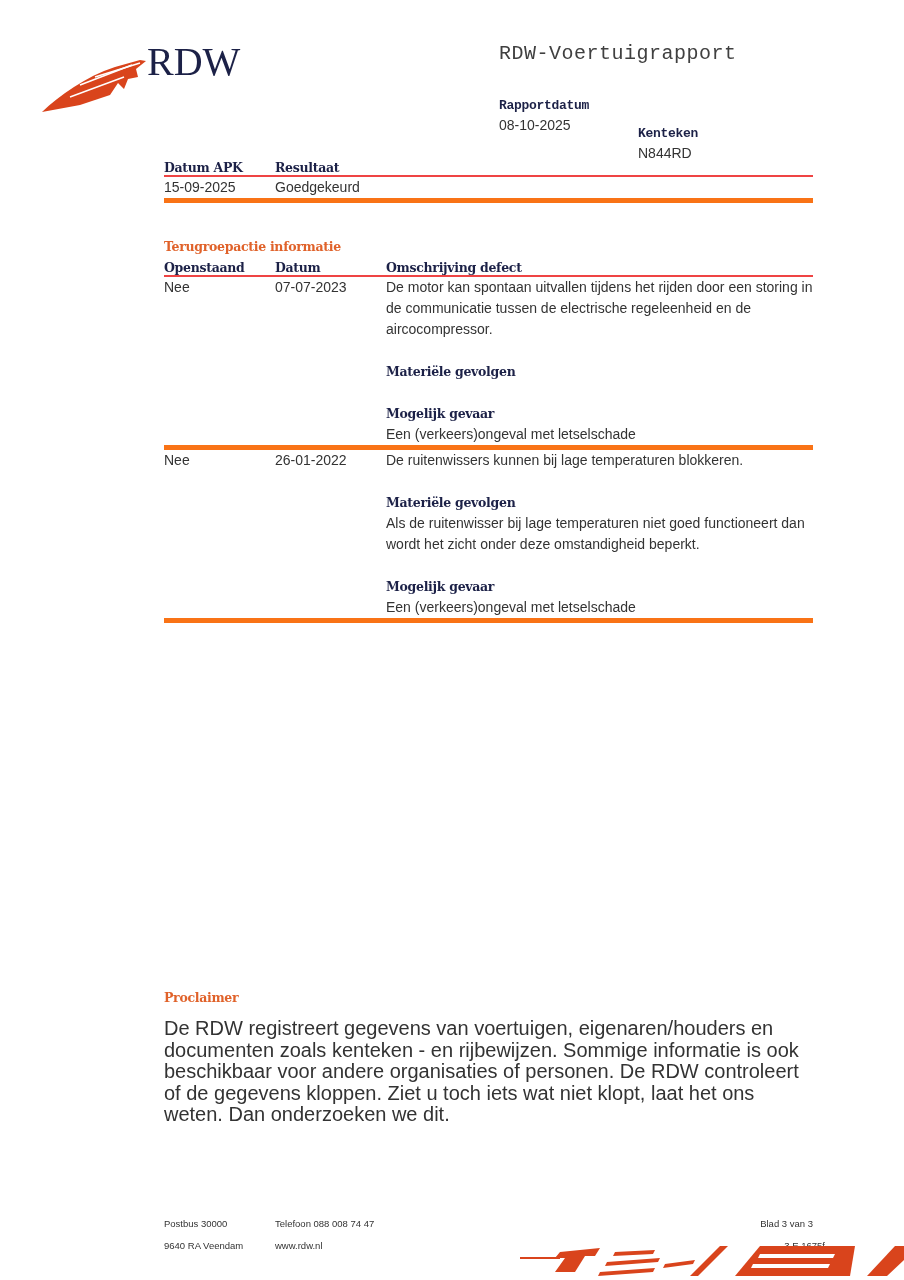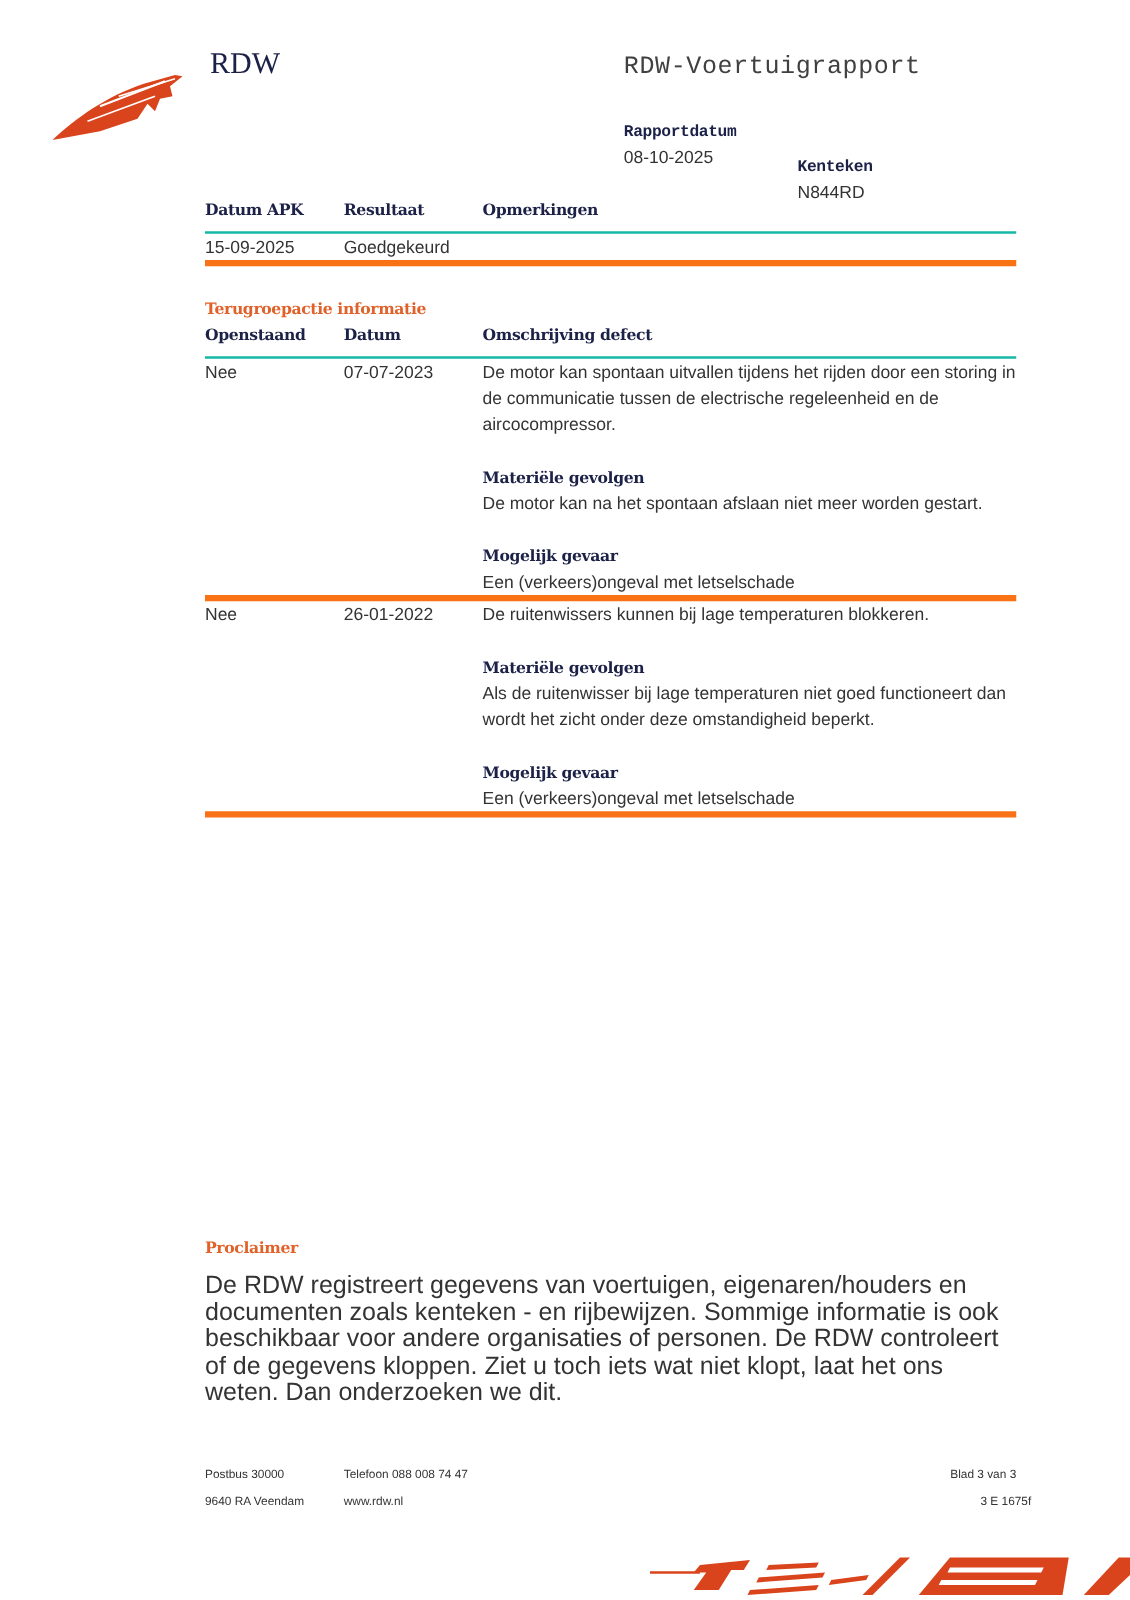--- a/index.html
+++ b/index.html
@@ -2,45 +2,45 @@
 <html><head>
 <meta charset="utf-8">
 <style>
   html, body { margin: 0; padding: 0; background: #ffffff; }
   body {
     width: 904px; height: 1280px; position: relative; overflow: hidden;
     font-family: "Liberation Sans", sans-serif; color: #222;
   }
 
   #logo { position: absolute; left: 40px; top: 55px; width: 110px; height: 60px; }
-  #brand { position: absolute; left: 168px; top: 38px; font-size: 24px; color: #1c2147; font-family: "Liberation Serif", serif; letter-spacing: 0px; }
+  #brand { position: absolute; left: 147px; top: 38px; font-size: 40px; color: #1c2147; font-family: "Liberation Serif", serif; letter-spacing: 0px; }
 
   #report-title { position: absolute; left: 499px; top: 42px; font-size: 20px; color: #404040; font-family: Liberation Mono, monospace; letter-spacing: 0.5px; }
 
   .meta { position: absolute; top: 98px; }
   .meta .lbl { font-family: Liberation Mono, monospace; font-weight: bold; font-size: 13px; color: #1c2147; letter-spacing: -0.3px; }
   .meta .val { font-size: 14px; color: #333; margin-top: 4px; }
 
   .tbl { position: absolute; left: 164px; width: 649px; }
-  .tbl .hdr { display: flex; border-bottom: 2px solid #14b8a6; padding-bottom: 10px; }
+  .tbl .hdr { display: flex; border-bottom: 2px solid #ef4444; padding-bottom: 0; }
   .tbl .hdr span { font-family: "DejaVu Serif", serif; font-weight: bold; font-size: 12.5px; color: #1c2147; letter-spacing: -0.3px; }
   .c1 { width: 111px; flex: none; }
   .c2 { width: 111px; flex: none; }
   .c3 { flex: 1; }
   .row { display: flex; border-bottom: 5px solid #f97316; font-size: 14px; color: #333; }
   .row .cell { line-height: 21px; }
 
   .section-title { position: absolute; left: 164px; font-family: "DejaVu Serif", serif; font-weight: bold; font-size: 12.5px; color: #e0622a; letter-spacing: -0.3px; }
 
   .sub-lbl { font-family: "DejaVu Serif", serif; font-weight: bold; font-size: 12.5px; color: #1c2147; letter-spacing: -0.3px; line-height: 21px; }
   .gap { height: 21px; }
 
   #proclaimer-text { position: absolute; left: 164px; top: 1018px; width: 650px; font-size: 20px; line-height: 21.5px; color: #333; }
 
-  .foot { position: absolute; font-size: 9.5px; color: #333; }
+  .foot { position: absolute; font-size: 9.5px; color: #333; margin-top: 44px; }
 
   #bottom-stripes { position: absolute; left: 515px; top: 1240px; width: 389px; height: 40px; }
 </style>
 </head>
 <body>
 
 <svg id="logo" viewBox="0 0 110 60">
   <path d="M2 57 C 20 40, 45 22, 75 12 L 100 5 L 106 6 L 96 14 L 98 22 L 88 24 L 84 34 L 78 28 L 70 40 L 40 50 Z" fill="#d9441c"></path>
   <path d="M40 30 L 92 10" stroke="#fff" stroke-width="1.6"></path>
   <path d="M55 22 L 100 8" stroke="#fff" stroke-width="1.4"></path>
@@ -56,21 +56,20 @@
 </div>
 <div class="meta" style="left:638px;margin-top:28px;">
   <div class="lbl">Kenteken</div>
   <div class="val">N844RD</div>
 </div>
 
 <div class="tbl" style="top:160px;">
   <div class="hdr">
     <span class="c1">Datum APK</span>
     <span class="c2">Resultaat</span>
-    <span class="c3">Opmerkingen</span>
   </div>
   <div class="row">
     <div class="cell c1">15-09-2025</div>
     <div class="cell c2">Goedgekeurd</div>
     <div class="cell c3"></div>
   </div>
 </div>
 
 <div class="section-title" style="top:239px;">Terugroepactie informatie</div>
 <div class="tbl" style="top:260px;">
@@ -80,21 +79,20 @@
     <span class="c3">Omschrijving defect</span>
   </div>
 
   <div class="row">
     <div class="cell c1">Nee</div>
     <div class="cell c2">07-07-2023</div>
     <div class="cell c3">
       <div>De motor kan spontaan uitvallen tijdens het rijden door een storing in de communicatie tussen de electrische regeleenheid en de aircocompressor.</div>
       <div class="gap"></div>
       <div class="sub-lbl">Materiële gevolgen</div>
-      <div>De motor kan na het spontaan afslaan niet meer worden gestart.</div>
       <div class="gap"></div>
       <div class="sub-lbl">Mogelijk gevaar</div>
       <div>Een (verkeers)ongeval met letselschade</div>
     </div>
   </div>
 
   <div class="row">
     <div class="cell c1">Nee</div>
     <div class="cell c2">26-01-2022</div>
     <div class="cell c3">

